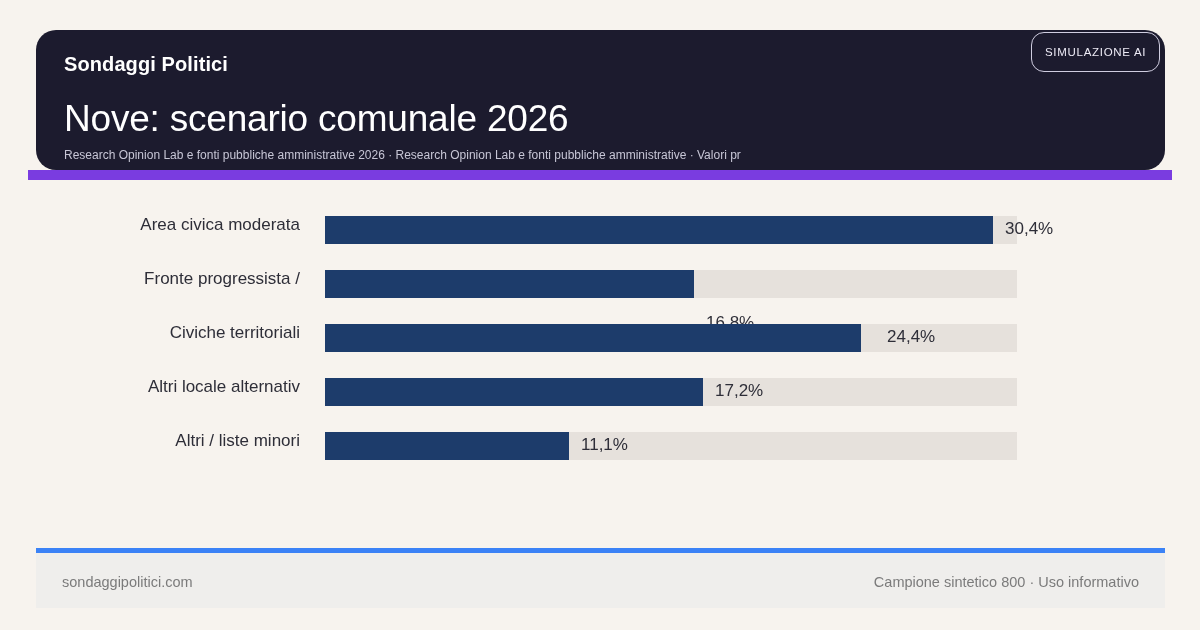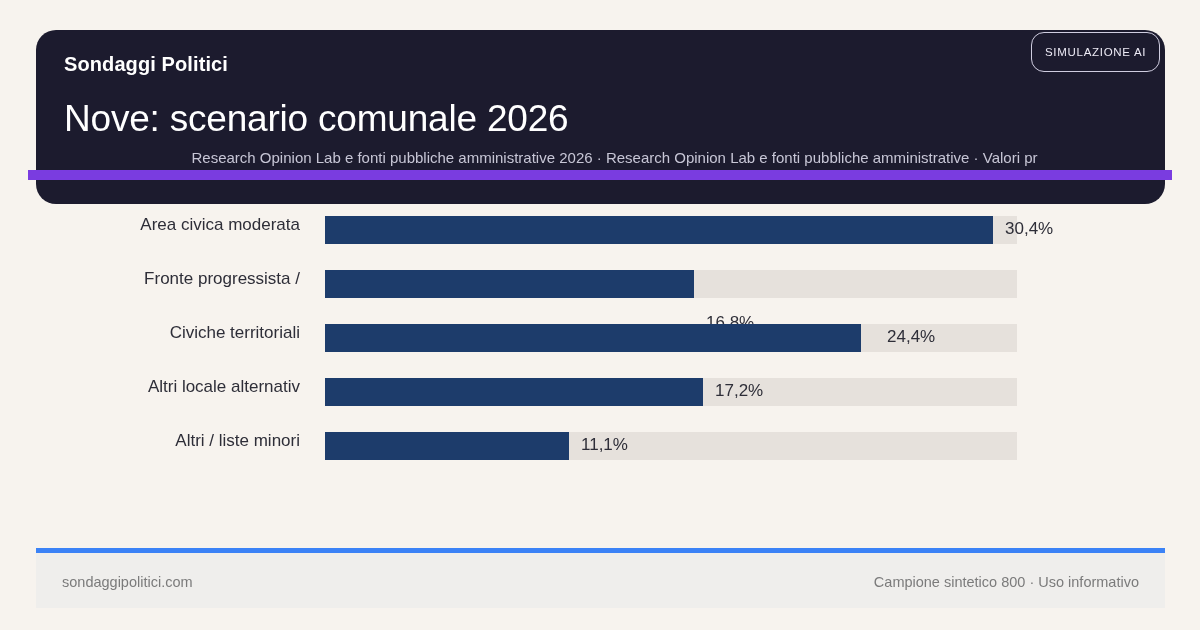--- a/index.html
+++ b/index.html
@@ -16,21 +16,21 @@
     -webkit-font-smoothing: antialiased;
     position: relative;
   }
 
   
   .header-card {
     position: absolute;
     left: 36px;
     top: 30px;
     width: 1129px;
-    height: 174px;
+    height: 140px;
     background: #1c1b2e;
     border-radius: 20px;
     overflow: hidden;
   }
 
   .header-inner {
     position: absolute;
     left: 28px;
     top: 22px;
     right: 0;
@@ -49,26 +49,25 @@
     font-size: 37px;
     font-weight: normal;
     color: #ffffff;
     line-height: 1.22;
     margin-top: 20px;
     white-space: nowrap;
     letter-spacing: -0.2px;
   }
 
   .subline {
-    font-size: 15px;
+    font-size: 12px;
     color: #c7c6d6;
     line-height: 1.3;
     margin-top: 7px;
     white-space: nowrap;
-    text-align: center;
   }
 
   .ai-badge {
     position: absolute;
     top: 32px;
     left: 1031px;
     height: 40px;
     padding: 12px 13px;
     border: 1px solid #cfcde0;
     border-radius: 13px;

